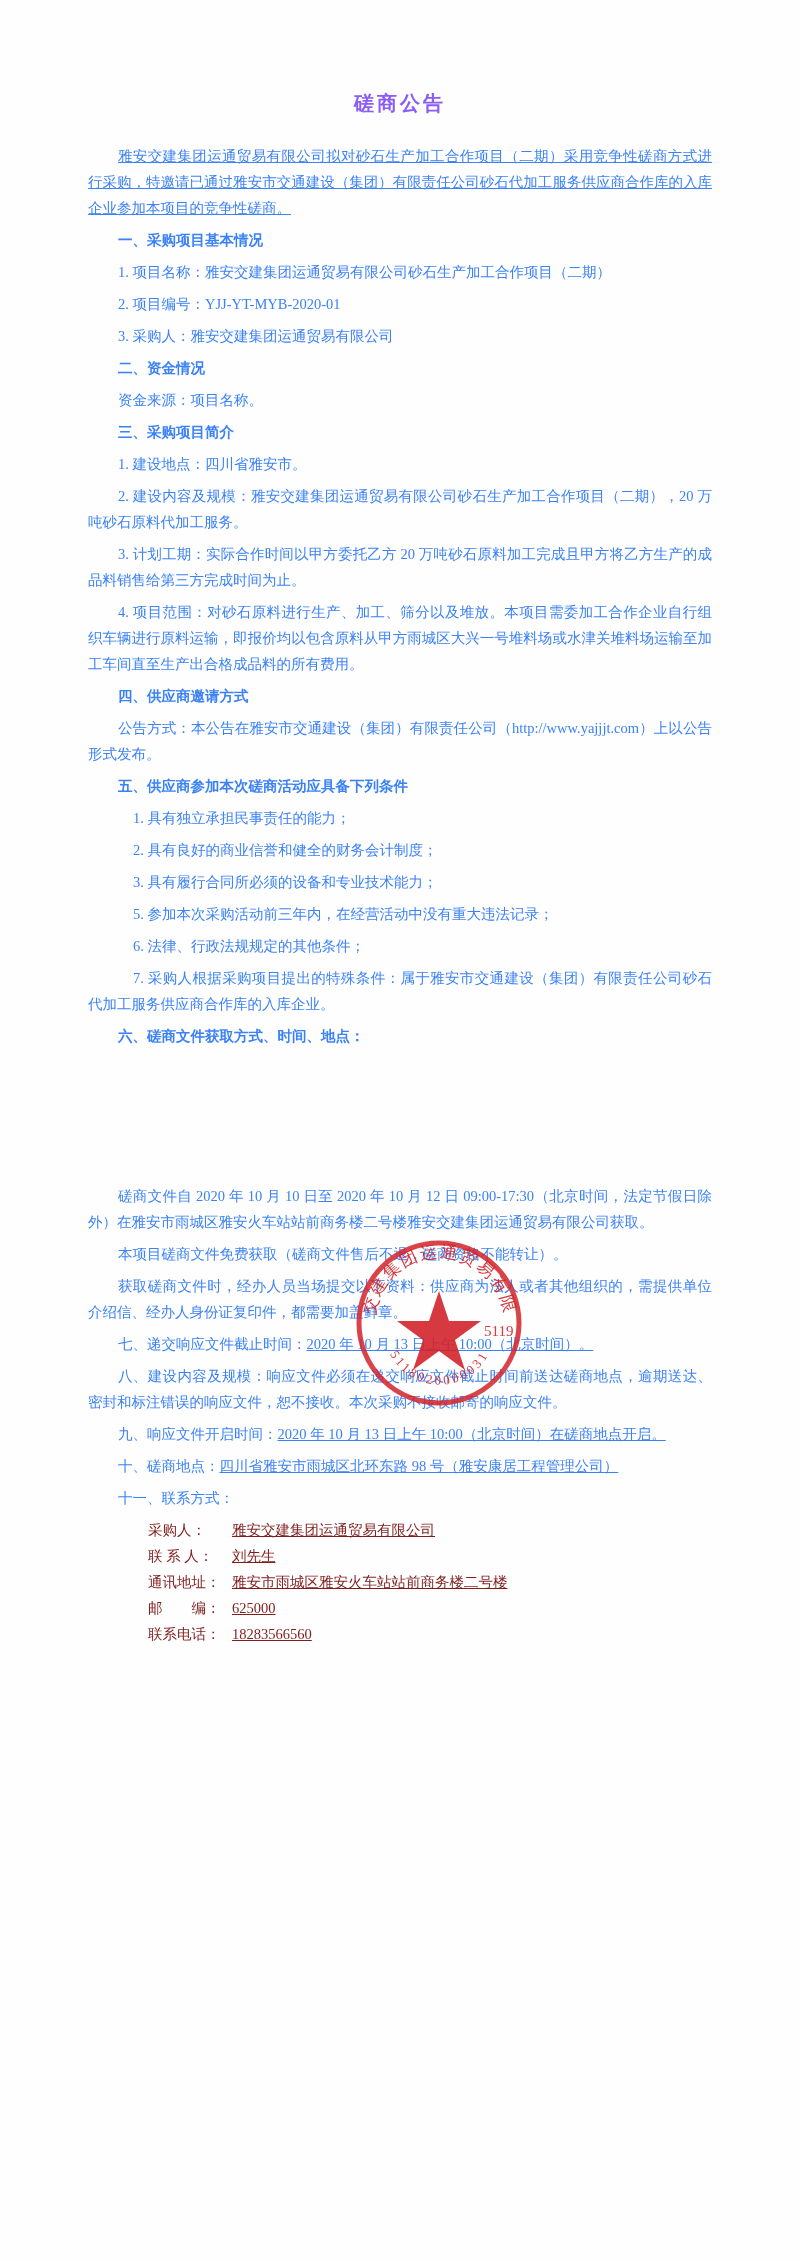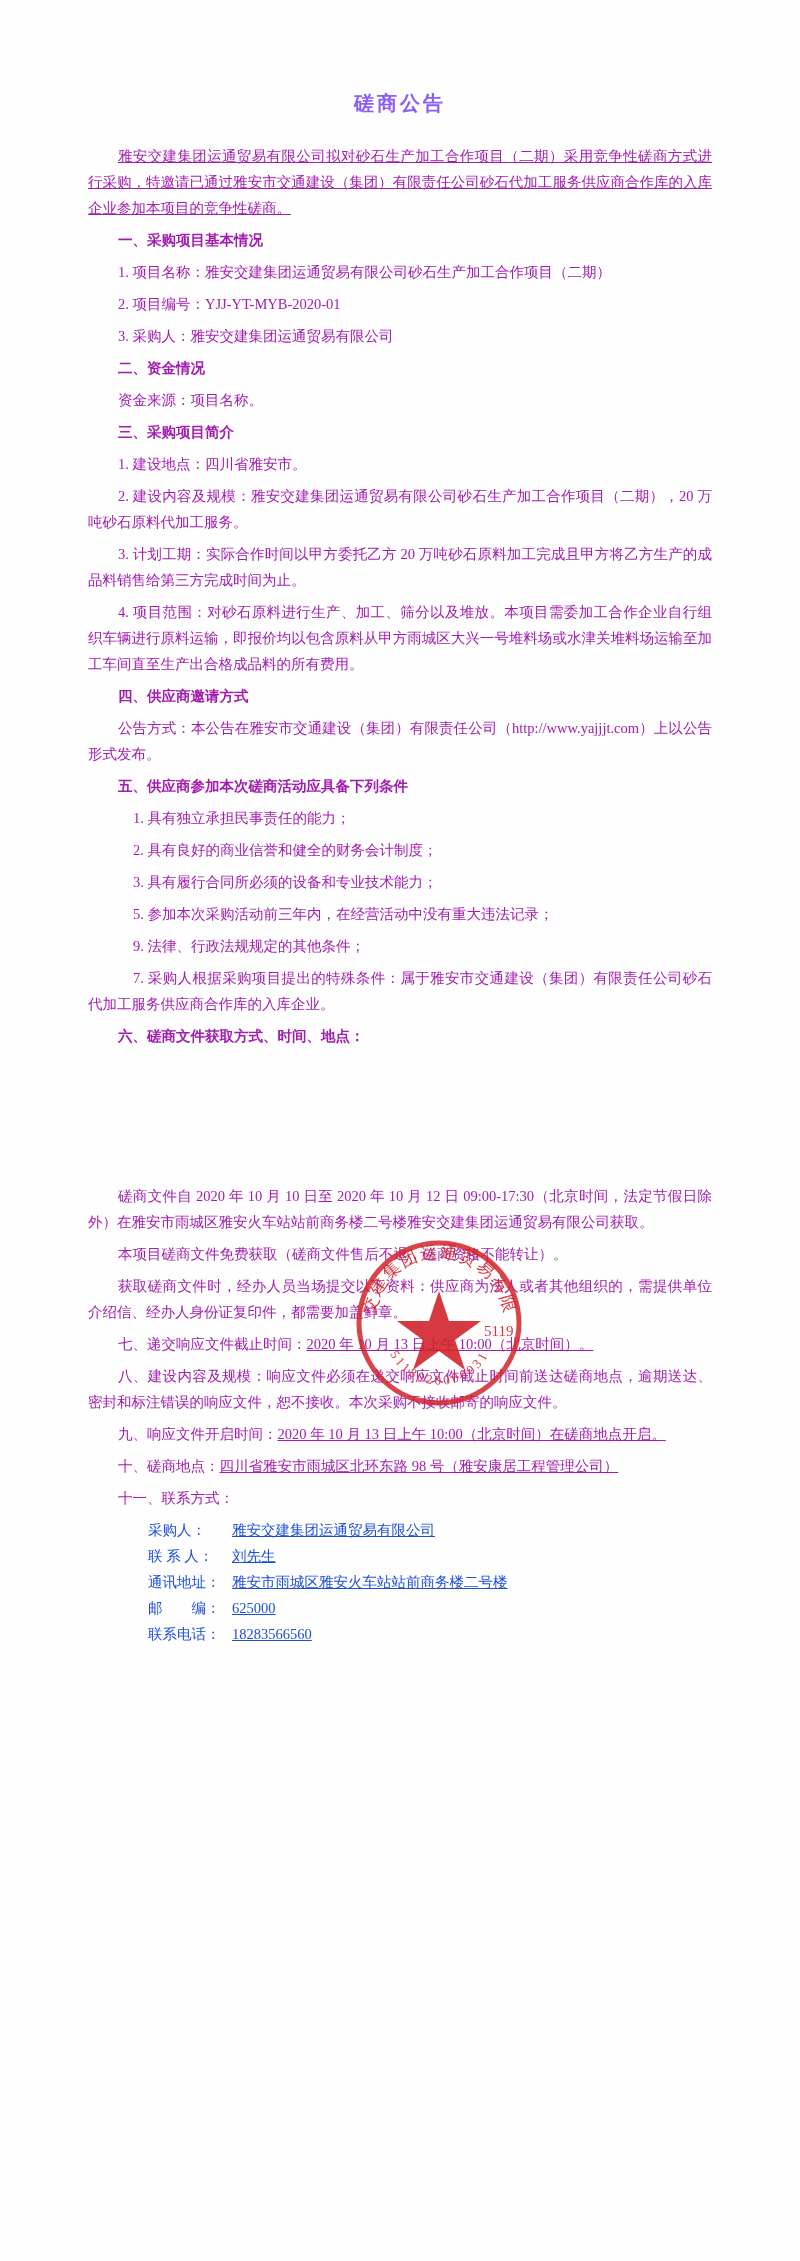--- a/index.html
+++ b/index.html
@@ -38,21 +38,21 @@
     font-size: 20px;
     font-weight: bold;
     letter-spacing: 3px;
     margin: 34px 0 26px 0;
     color: #8b5cf6;
   }
   p {
     margin: 0 0 6px 0;
     font-size: 14.5px;
     line-height: 26px;
-    color: #a21caf;
+    color: #3b82f6;
     text-align: justify;
   }
   .indent2 {
     text-indent: 30px;
   }
   .sec-head {
     text-indent: 30px;
     font-weight: bold;
   }
   .item {
@@ -63,21 +63,21 @@
   }
   .u {
     text-decoration: underline;
   }
   .contact-block {
     margin-left: 60px;
   }
   .contact-row {
     font-size: 14.5px;
     line-height: 26px;
-    color: #1d4ed8;
+    color: #7f1d1d;
   }
   .contact-row .lbl {
     display: inline-block;
     min-width: 84px;
   }
   .gap-block {
     height: 128px;
   }
   .seal {
     position: absolute;
@@ -119,21 +119,21 @@
       <p class="item">4. 项目范围：对砂石原料进行生产、加工、筛分以及堆放。本项目需委加工合作企业自行组织车辆进行原料运输，即报价均以包含原料从甲方雨城区大兴一号堆料场或水津关堆料场运输至加工车间直至生产出合格成品料的所有费用。</p>
 
       <p class="sec-head">四、供应商邀请方式</p>
       <p class="item">公告方式：本公告在雅安市交通建设（集团）有限责任公司（http://www.yajjjt.com）上以公告形式发布。</p>
 
       <p class="sec-head">五、供应商参加本次磋商活动应具备下列条件</p>
       <p class="sub-item">1. 具有独立承担民事责任的能力；</p>
       <p class="sub-item">2. 具有良好的商业信誉和健全的财务会计制度；</p>
       <p class="sub-item">3. 具有履行合同所必须的设备和专业技术能力；</p>
       <p class="sub-item">5. 参加本次采购活动前三年内，在经营活动中没有重大违法记录；</p>
-      <p class="sub-item">9. 法律、行政法规规定的其他条件；</p>
+      <p class="sub-item">6. 法律、行政法规规定的其他条件；</p>
       <p class="sub-item">7. 采购人根据采购项目提出的特殊条件：属于雅安市交通建设（集团）有限责任公司砂石代加工服务供应商合作库的入库企业。</p>
 
       <p class="sec-head">六、磋商文件获取方式、时间、地点：</p>
 
       <div class="gap-block"></div>
 
       <p class="indent2">磋商文件自 2020 年 10 月 10 日至 2020 年 10 月 12 日 09:00-17:30（北京时间，法定节假日除外）在雅安市雨城区雅安火车站站前商务楼二号楼雅安交建集团运通贸易有限公司获取。</p>
       <p class="indent2">本项目磋商文件免费获取（磋商文件售后不退，磋商资格不能转让）。</p>
       <p class="indent2">获取磋商文件时，经办人员当场提交以下资料：供应商为法人或者其他组织的，需提供单位介绍信、经办人身份证复印件，都需要加盖鲜章。</p>
 

